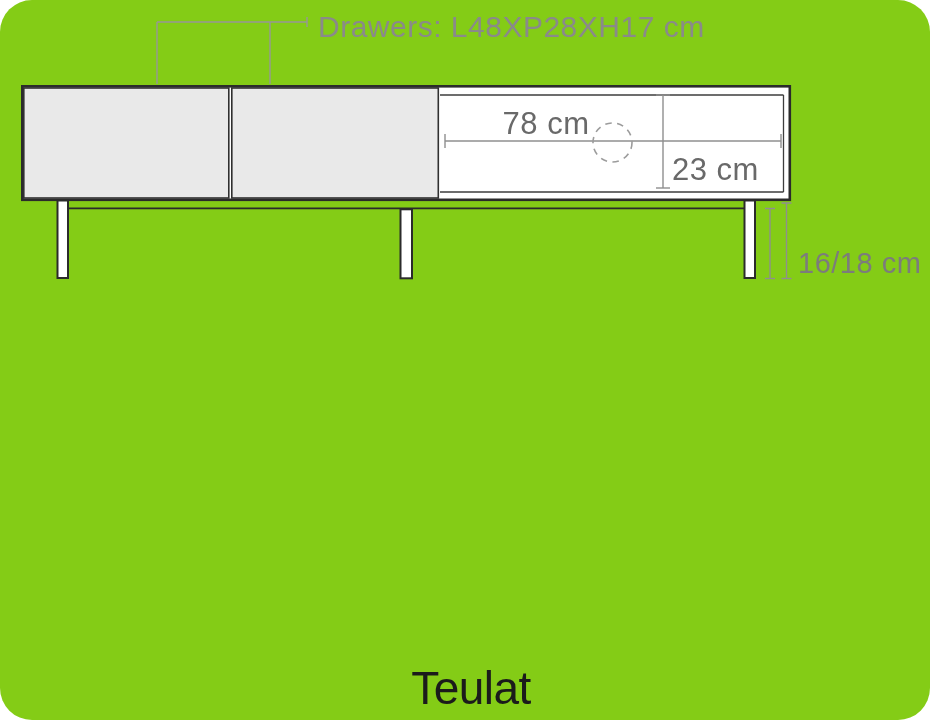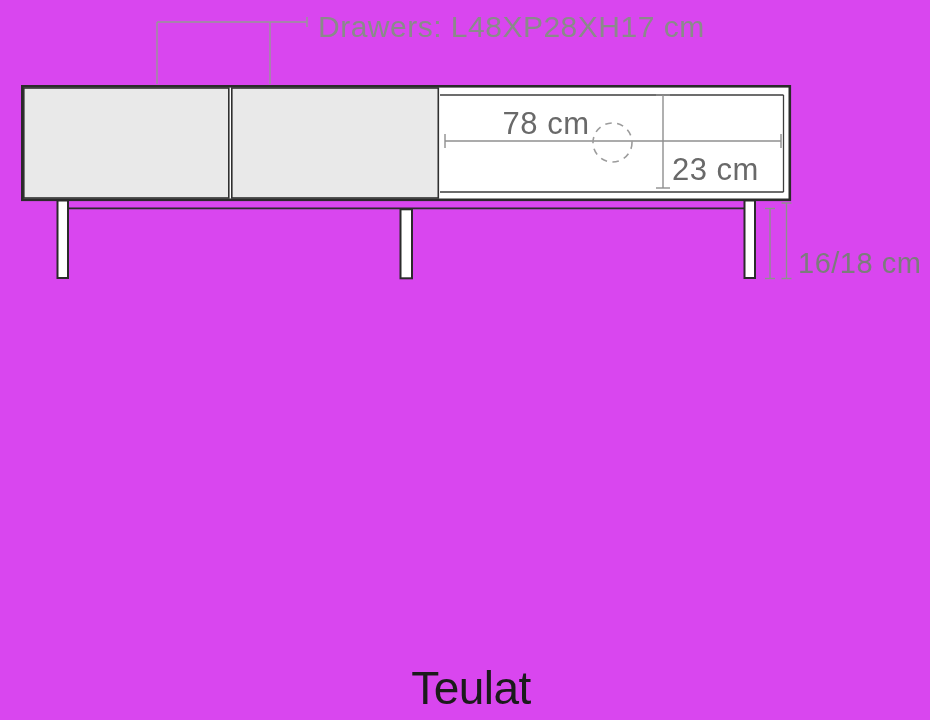--- a/index.html
+++ b/index.html
@@ -5,22 +5,23 @@
   html, body {
     margin: 0;
     padding: 0;
     background: #ffffff;
     font-family: "Liberation Sans", sans-serif;
   }
   .stage {
     position: relative;
     width: 930px;
     height: 720px;
-    background: #d946ef;
+    background: #84cc16;
     overflow: hidden;
+    border-radius: 32px;
   }
   svg { display: block; }
 
   
   .outline       { stroke: #2b2b2b; fill: #ffffff; }
   .cabinet-rect  { stroke-width: 2.6; }
   .drawer        { fill: #e9e9e9; stroke: #303030; stroke-width: 1.6; }
   .inner-line    { stroke: #3d3d3d; stroke-width: 1.3; }
   .rail          { stroke: #2b2b2b; stroke-width: 1.7; }
   .leg           { fill: #ffffff; stroke: #2b2b2b; stroke-width: 2; }

